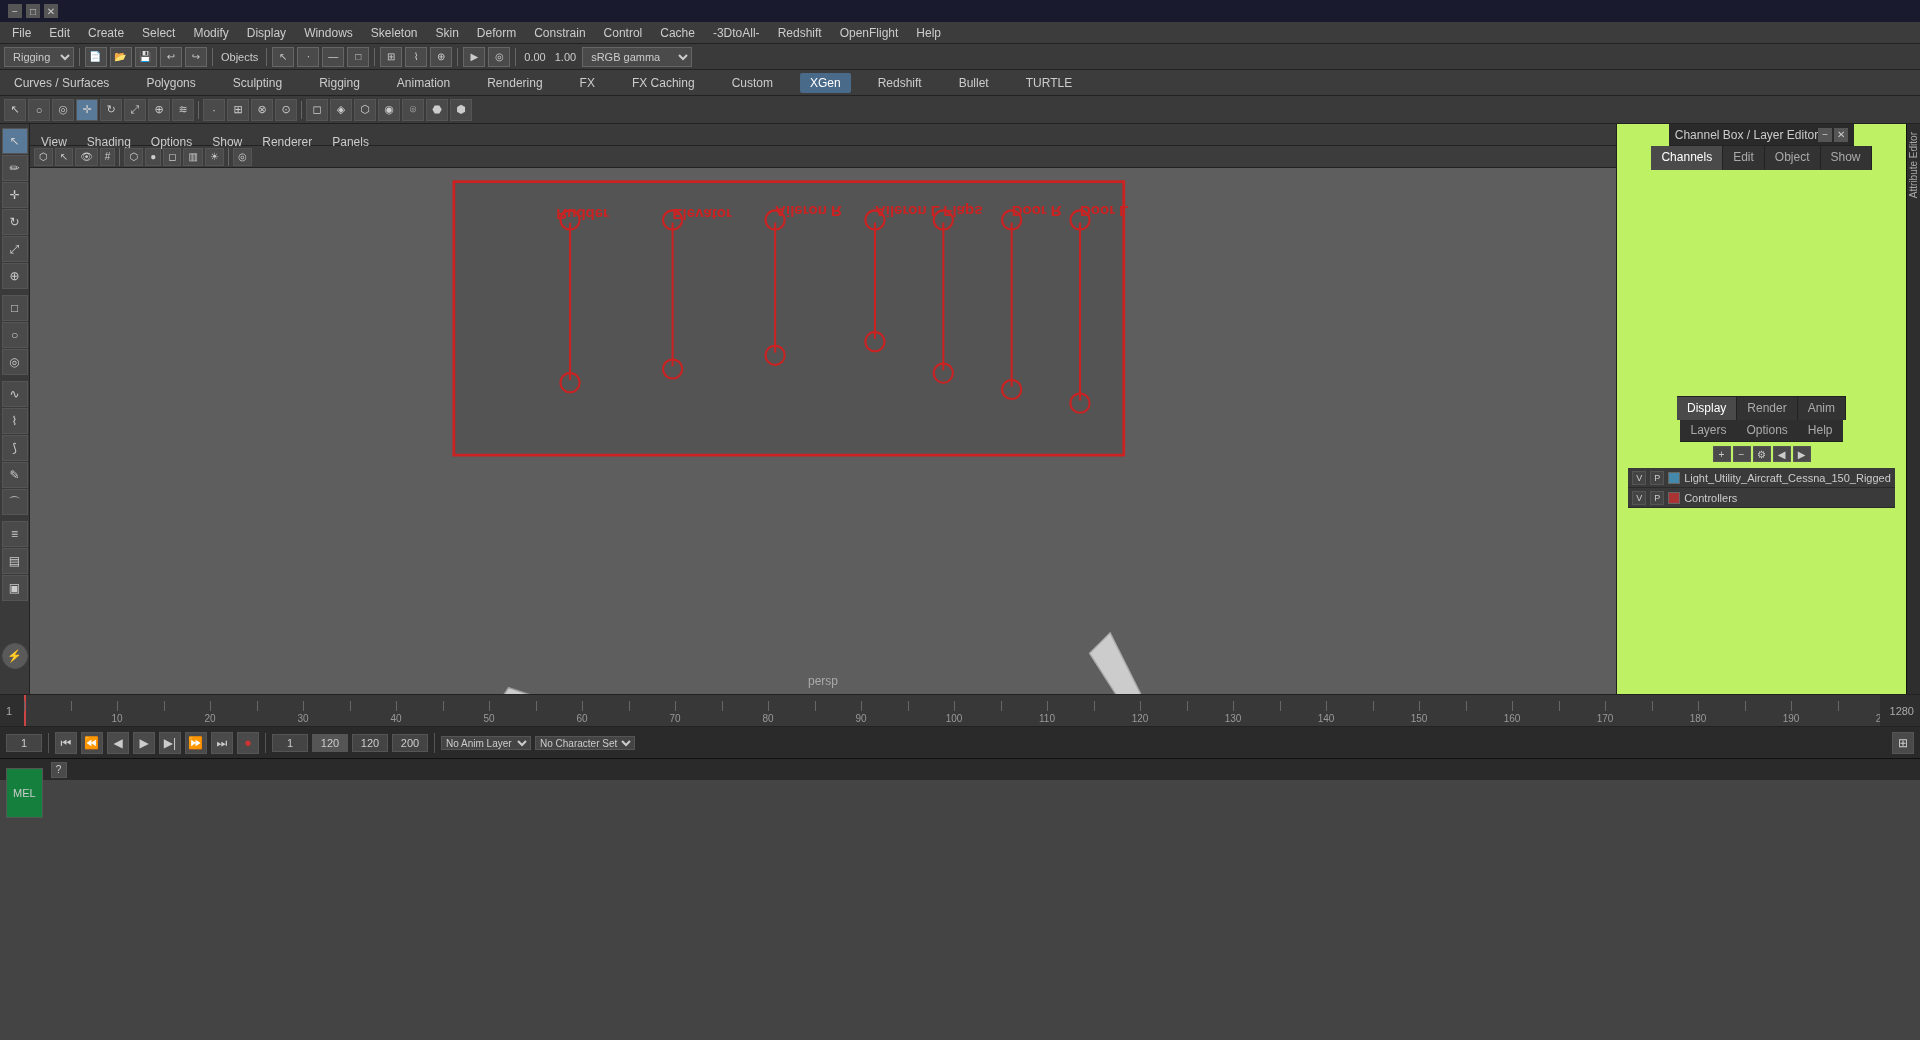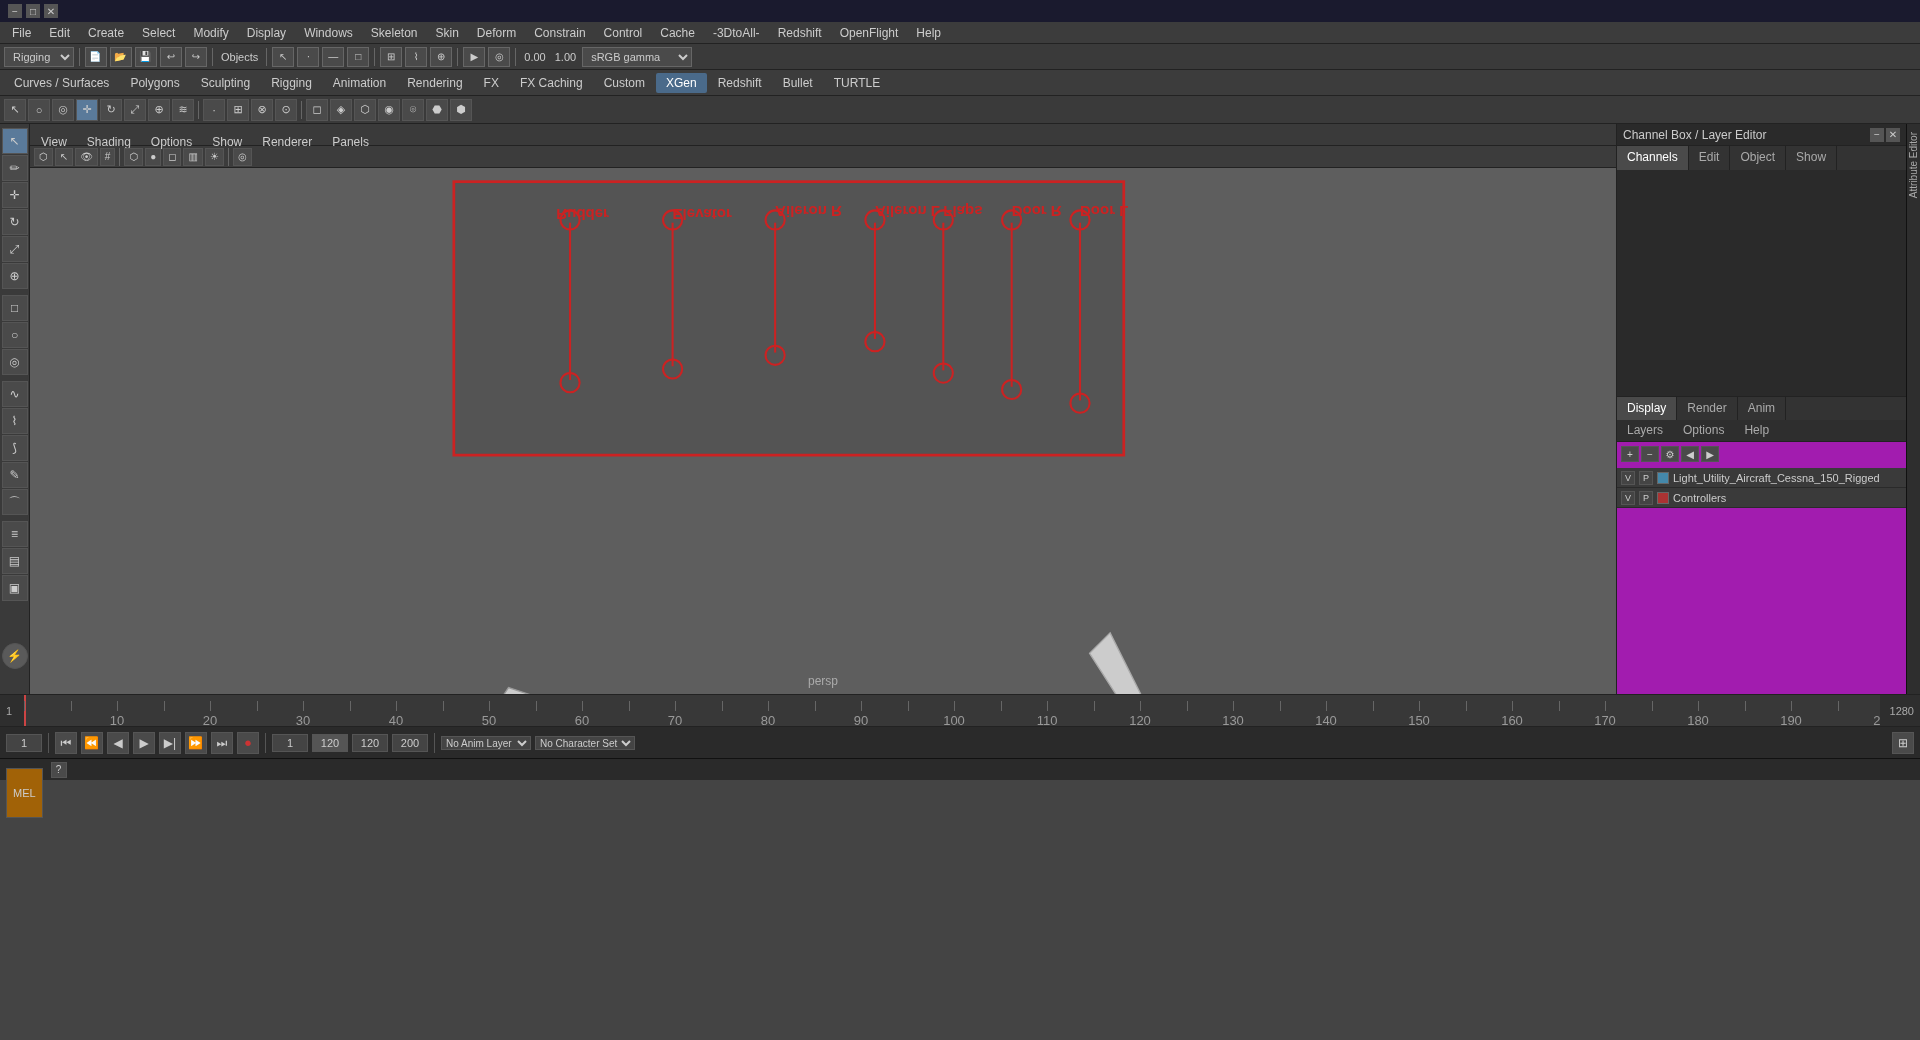--- a/index.html
+++ b/index.html
@@ -108,21 +108,21 @@
     }
 
     
     #module-bar {
       width: 100%;
       height: 26px;
       background: #3c3c3c;
       display: flex;
       align-items: center;
       padding: 0 4px;
-      gap: 1px;
+      gap: 17px;
       border-bottom: 1px solid #222;
     }
     .module-item {
       padding: 3px 10px;
       color: #cccccc;
       font-size: 12px;
       cursor: pointer;
       white-space: nowrap;
       border-radius: 2px;
     }
@@ -251,24 +251,25 @@
       bottom: 6px;
       left: 50%;
       transform: translateX(-50%);
       color: #aaa;
       font-size: 12px;
     }
 
     
     #right-panel {
       width: 290px;
-      background: #a21caf;
+      background: #bef264;
       border-left: 1px solid #222;
       display: flex;
       flex-direction: column;
+      align-items: center;
     }
     #right-panel-header {
       height: 22px;
       background: #2a2a2a;
       display: flex;
       align-items: center;
       justify-content: space-between;
       padding: 0 6px;
       border-bottom: 1px solid #222;
     }
@@ -382,21 +383,21 @@
       position: absolute;
       top: 6px;
       width: 1px;
       height: 10px;
       background: #666;
     }
     .tl-label {
       position: absolute;
       top: 18px;
       color: #999;
-      font-size: 13px;
+      font-size: 10px;
       transform: translateX(-50%);
     }
     #tl-playhead {
       position: absolute;
       top: 0;
       left: 0;
       width: 2px;
       height: 100%;
       background: #cc4444;
     }
@@ -448,21 +449,21 @@
       width: 100%;
       height: 22px;
       background: #2a2a2a;
       display: flex;
       align-items: center;
       padding: 0 6px;
       gap: 8px;
       border-top: 1px solid #111;
     }
     #mel-indicator {
-      background: #a16207;
+      background: #15803d;
       border: 1px solid #555;
       color: #ccc;
       font-size: 11px;
       padding: 18px 6px;
       cursor: pointer;
       margin-top: 46px;
     }
     #status-message {
       color: #aaaaaa;
       font-size: 11px;

